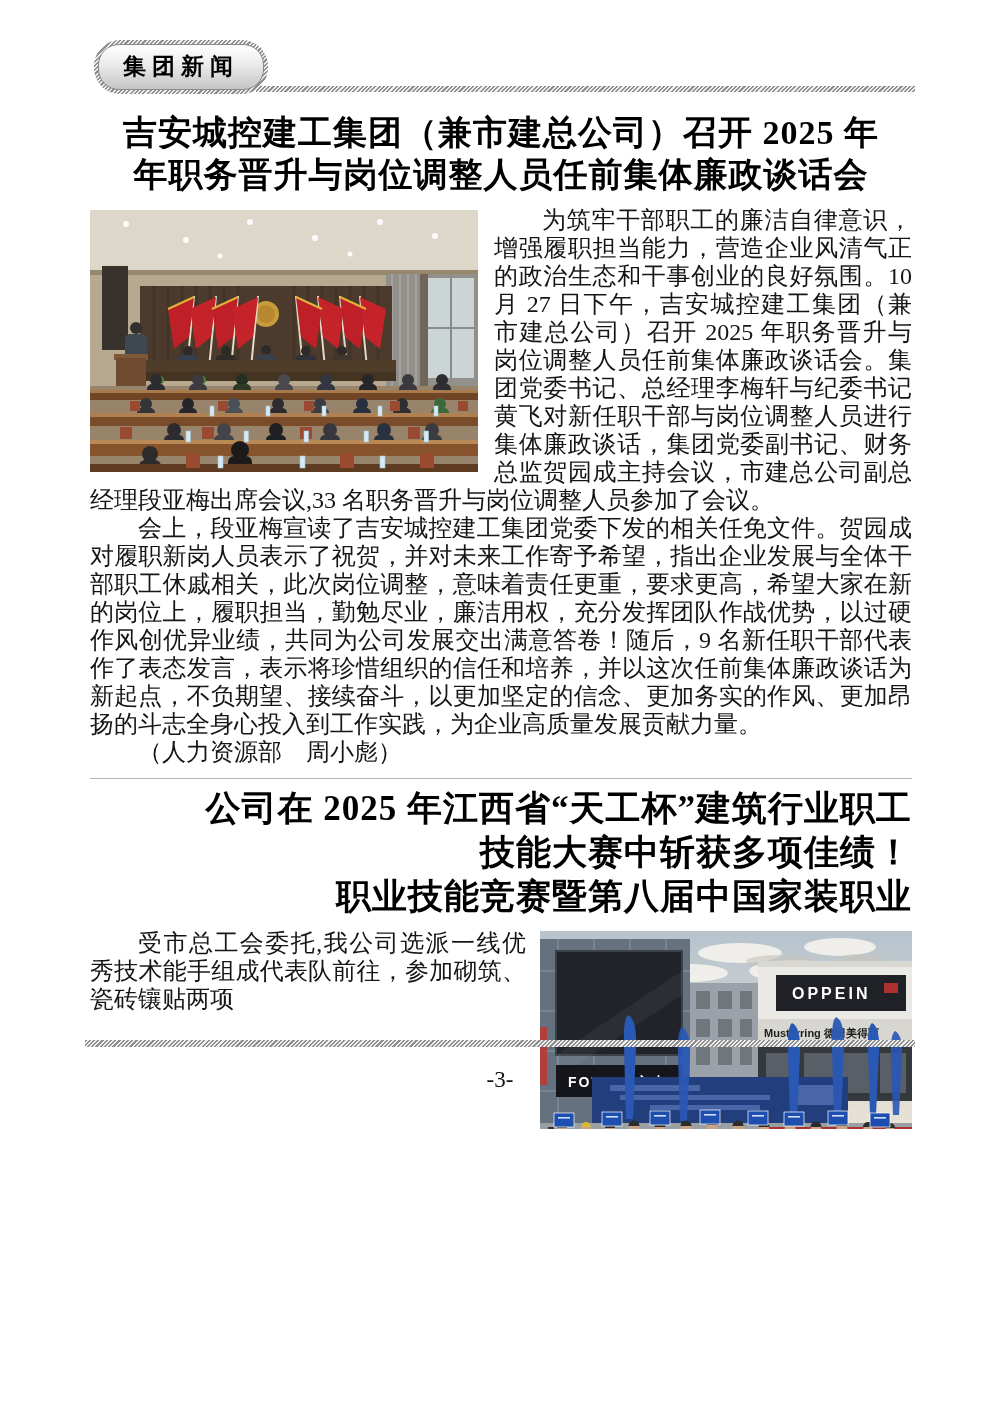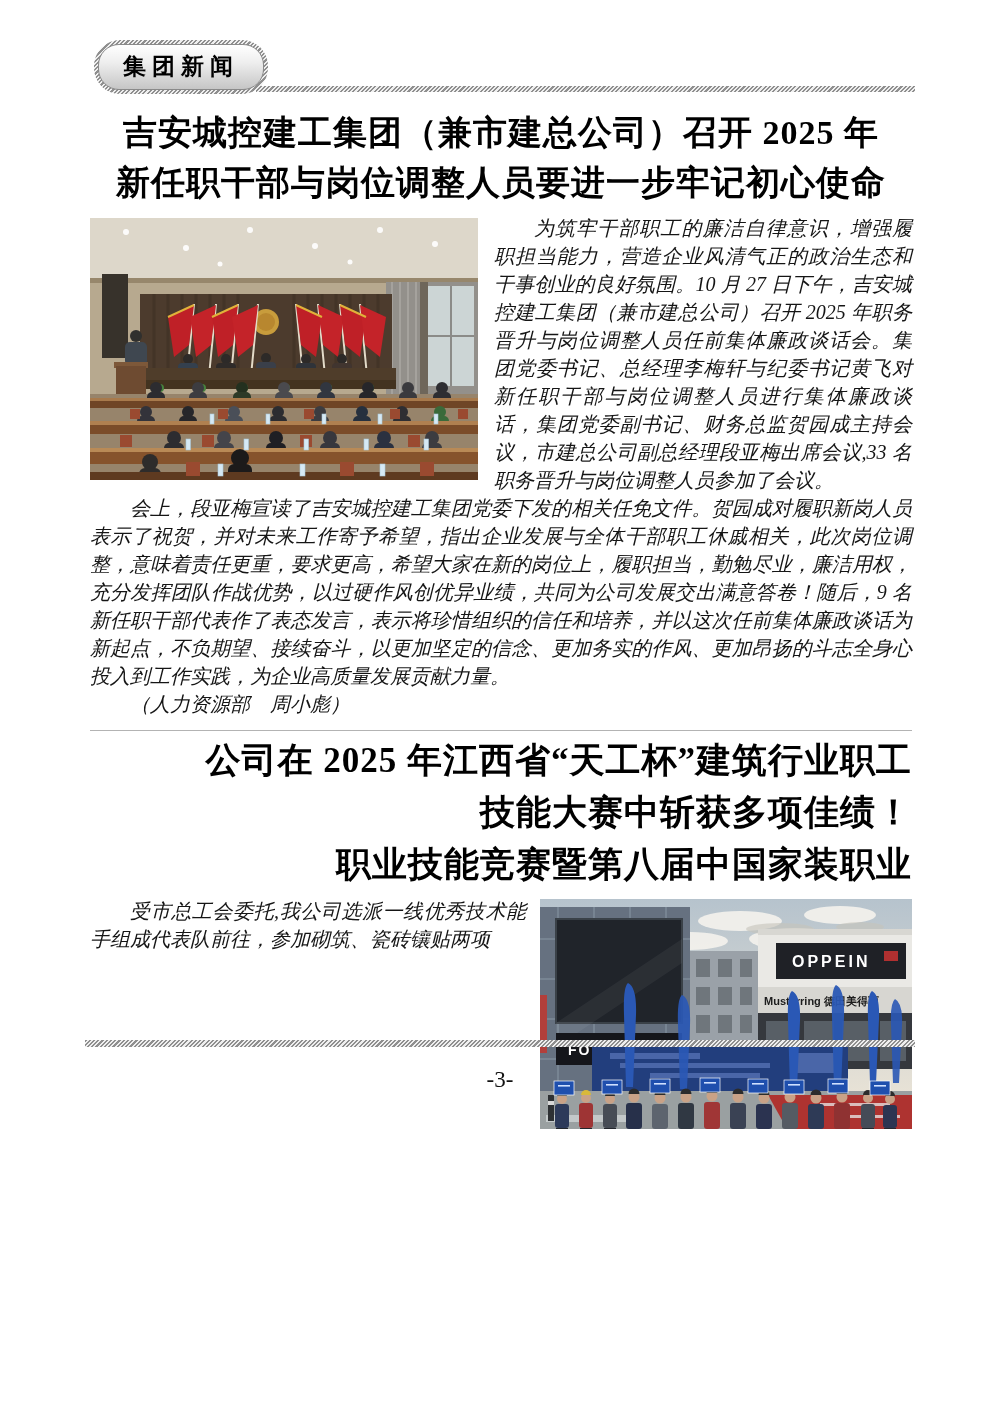--- a/index.html
+++ b/index.html
@@ -36,25 +36,25 @@
   .title1{
     margin:12px 0 10px 0;
     text-align:center;font-weight:900;
     font-size:34px;line-height:42px;letter-spacing:1px;color:#000;
   }
   .title2{
     margin:8px 0 10px 0;
     text-align:right;font-weight:900;
     font-size:35px;line-height:44px;letter-spacing:1px;color:#000;
   }
-  .title1 span,.title2 span{display:block;margin-top:8px;}
+  .title1 span,.title2 span{display:block;}
   
   .body-text p{
-    margin:0;font-size:20px;line-height:28px;
-    text-align:justify;text-indent:2em;color:#151515;font-style:italic;
+    margin:0;font-size:24px;line-height:28px;
+    text-align:justify;text-indent:2em;color:#151515;
   }
   .attribution{
     margin:0;font-size:20px;line-height:28px;
     text-align:right;text-indent:0;color:#151515;
   }
   .article-sep{border-top:1px solid #b3b3b3;margin:12px 0 4px 0;height:0;}
   
   .photo1{float:left;width:388px;height:262px;margin:4px 16px 4px 0;background:#c9bfae;}
   .photo2{float:right;width:372px;height:246px;margin:2px 0 4px 14px;background:#aeb6bd;}
   .photo1 svg,.photo2 svg{display:block;width:100%;height:100%;}
@@ -75,21 +75,21 @@
   <div class="badge-row">
     <div class="badge-outer dither">
       <div class="badge-inner">集团新闻</div>
     </div>
     <div class="badge-rule dither"></div>
   </div>
 
   <section>
     <h1 class="title1">
       <span>吉安城控建工集团（兼市建总公司）召开 2025 年</span>
-      <span>新任职干部与岗位调整人员要进一步牢记初心使命</span>
+      <span>年职务晋升与岗位调整人员任前集体廉政谈话会</span>
     </h1>
 
     <div class="body-text clearfix">
 
       <div class="photo1">
         <svg viewBox="0 0 388 262" preserveAspectRatio="none">
           <rect width="388" height="262" fill="#b7a98f"></rect>
           <rect width="388" height="64" fill="#ddd7ca"></rect>
           <g fill="#ffffff" opacity="0.92">
             <circle cx="36" cy="14" r="3"></circle>

